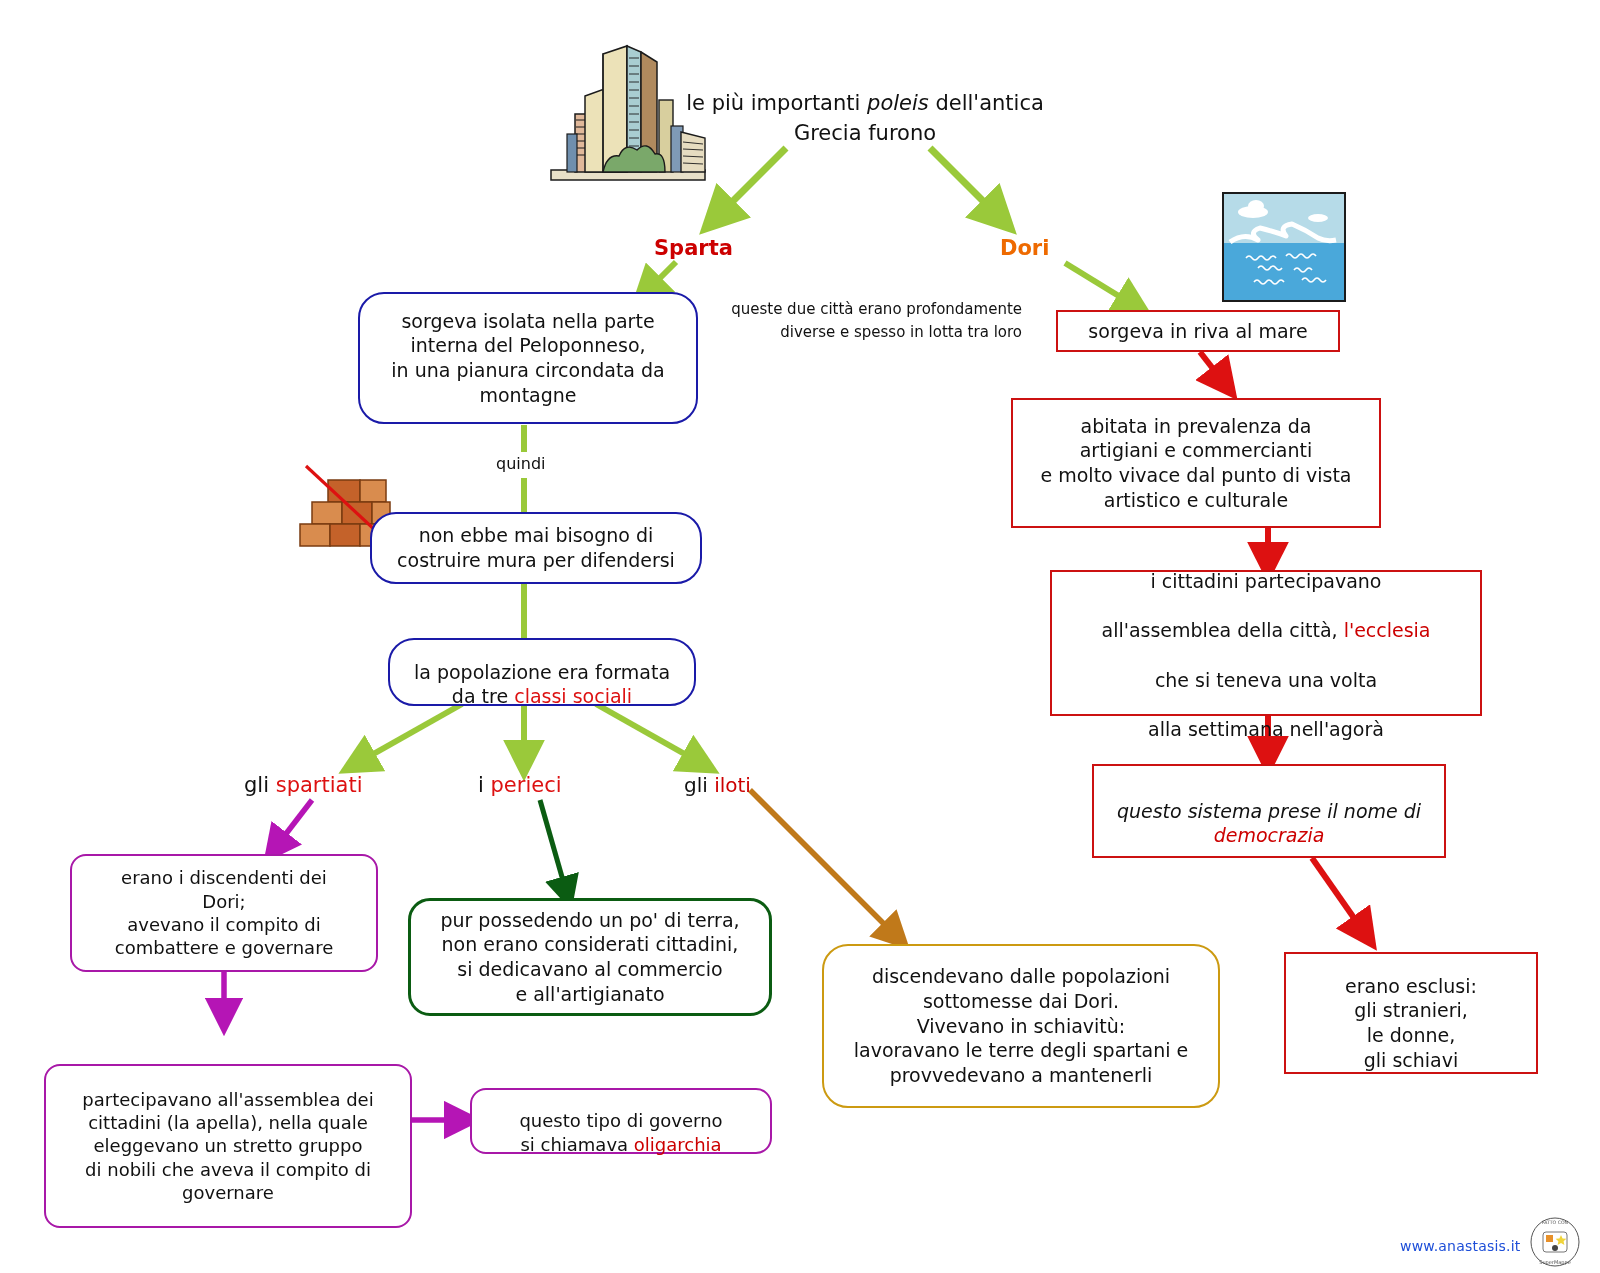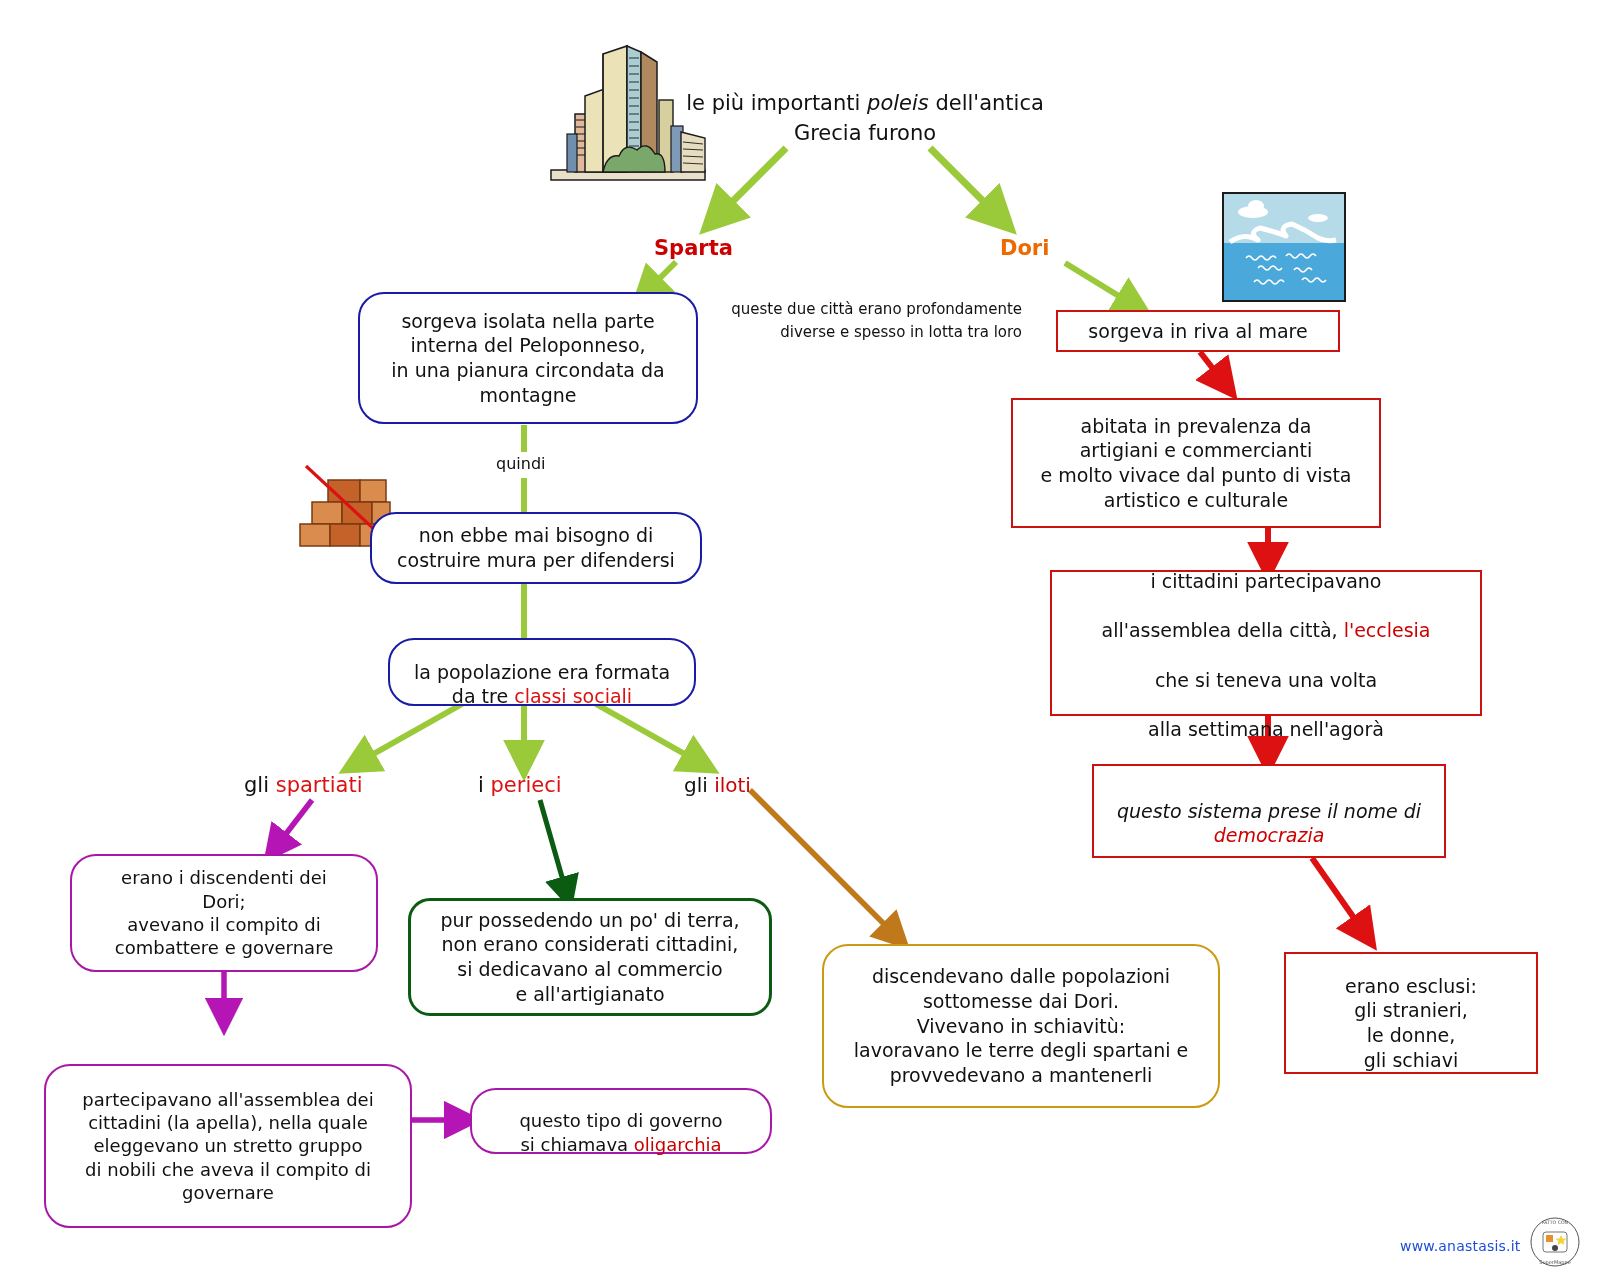--- a/index.html
+++ b/index.html
@@ -10,21 +10,21 @@
   }
   #stage{position:absolute;left:0;top:0;width:1600px;height:1273px;}
   svg#wires{position:absolute;left:0;top:0;width:1600px;height:1273px;pointer-events:none;}
 
   .node{position:absolute;box-sizing:border-box;display:flex;align-items:center;justify-content:center;text-align:center;background:#ffffff;}
   .node .txt{display:block;line-height:1.30;white-space:pre-line;}
 
   
   .b-blue  {border:2.5px solid #1a1aa8;border-radius:26px;}
   .b-red   {border:2.5px solid #cc1111;border-radius:0;}
-  .b-purple{border:2.5px solid #a818a8;border-radius:26px;}
+  .b-purple{border:2.5px solid #a818a8;border-radius:16px;}
   .b-green {border:3.5px solid #0b5c12;border-radius:22px;}
   .b-gold  {border:2.5px solid #cc9a11;border-radius:26px;}
 
   .lbl{position:absolute;white-space:nowrap;}
   .lbl.bold{font-weight:bold;}
   .red-t{color:#dd1111;}
   .orange-t{color:#ee6a00;}
   .crimson-t{color:#cc0000;}
   .plain{color:#111;}
   .ital{font-style:italic;}

